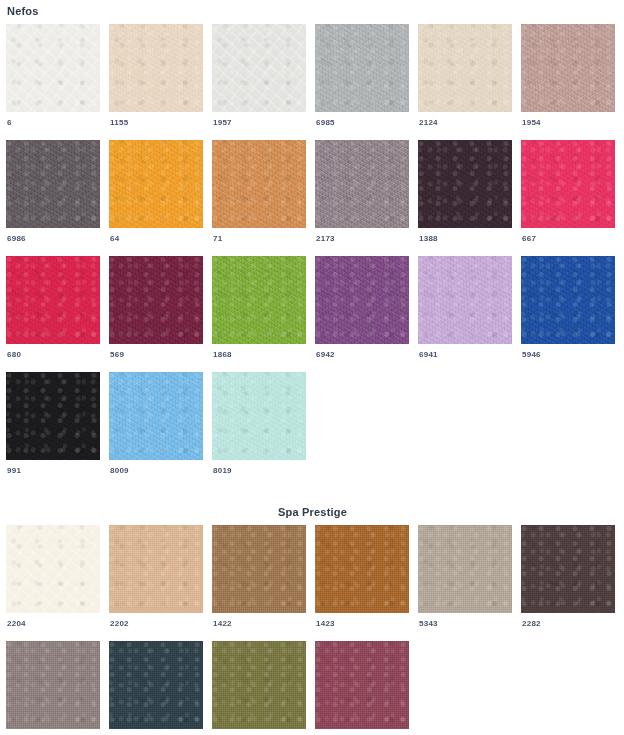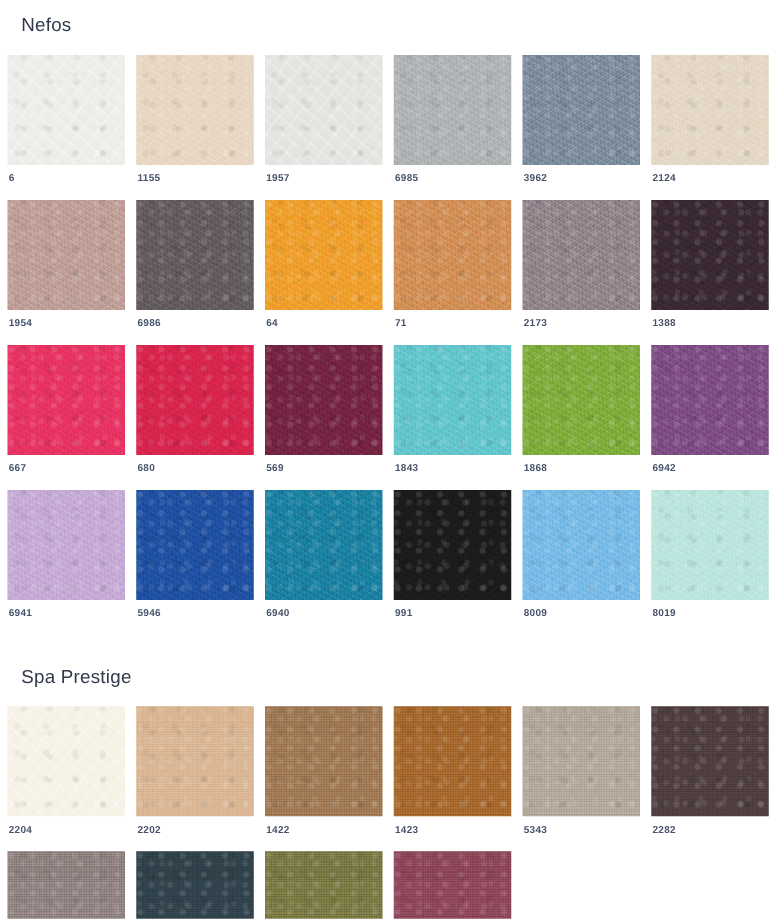--- a/index.html
+++ b/index.html
@@ -13,30 +13,31 @@
     width: 624px;
     height: 735px;
     font-family: "Liberation Sans", "DejaVu Sans", sans-serif;
     color: #3d4a5c;
     overflow: hidden;
   }
   .catalog {
     padding: 0 6px;
   }
   .section-title {
-    font-size: 15px;
-    font-weight: normal;
+    font-size: 11px;
+    font-weight: bold;
     color: #2f3a4a;
     letter-spacing: .2px;
-    margin: 10px;
+    margin: 0;
     padding: 4px 0 6px 1px;
     line-height: 14px;
   }
   .section + .section .section-title {
     padding-top: 17px;
+    text-align: center;
   }
   .swatch-grid {
     display: grid;
     grid-template-columns: repeat(6, 94px);
     column-gap: 9px;
     row-gap: 0px;
   }
   .swatch-cell {
     width: 94px;
     margin-bottom: 11px;
@@ -114,24 +115,20 @@
         </div>
         <div class="swatch-cell">
           <div class="swatch-chip grain-mottled" style="background-color: rgb(228, 229, 225);"></div>
           <div class="swatch-label">1957</div>
         </div>
         <div class="swatch-cell">
           <div class="swatch-chip" style="background-color: rgb(173, 176, 178);"></div>
           <div class="swatch-label">6985</div>
         </div>
         <div class="swatch-cell">
-          <div class="swatch-chip" style="background-color: rgb(120, 136, 154);"></div>
-          <div class="swatch-label">3962</div>
-        </div>
-        <div class="swatch-cell">
           <div class="swatch-chip" style="background-color: rgb(227, 214, 194);"></div>
           <div class="swatch-label">2124</div>
         </div>
         <div class="swatch-cell">
           <div class="swatch-chip" style="background-color: rgb(188, 154, 147);"></div>
           <div class="swatch-label">1954</div>
         </div>
         <div class="swatch-cell">
           <div class="swatch-chip" style="background-color: rgb(95, 88, 92);"></div>
           <div class="swatch-label">6986</div>
@@ -158,42 +155,34 @@
         </div>
         <div class="swatch-cell">
           <div class="swatch-chip" style="background-color: rgb(214, 35, 74);"></div>
           <div class="swatch-label">680</div>
         </div>
         <div class="swatch-cell">
           <div class="swatch-chip" style="background-color: rgb(112, 34, 63);"></div>
           <div class="swatch-label">569</div>
         </div>
         <div class="swatch-cell">
-          <div class="swatch-chip" style="background-color: rgb(95, 195, 202);"></div>
-          <div class="swatch-label">1843</div>
-        </div>
-        <div class="swatch-cell">
           <div class="swatch-chip" style="background-color: rgb(122, 169, 57);"></div>
           <div class="swatch-label">1868</div>
         </div>
         <div class="swatch-cell">
           <div class="swatch-chip" style="background-color: rgb(121, 73, 127);"></div>
           <div class="swatch-label">6942</div>
         </div>
         <div class="swatch-cell">
           <div class="swatch-chip" style="background-color: rgb(195, 167, 212);"></div>
           <div class="swatch-label">6941</div>
         </div>
         <div class="swatch-cell">
           <div class="swatch-chip" style="background-color: rgb(30, 77, 158);"></div>
           <div class="swatch-label">5946</div>
-        </div>
-        <div class="swatch-cell">
-          <div class="swatch-chip" style="background-color: rgb(26, 124, 158);"></div>
-          <div class="swatch-label">6940</div>
         </div>
         <div class="swatch-cell">
           <div class="swatch-chip" style="background-color: rgb(26, 26, 28);"></div>
           <div class="swatch-label">991</div>
         </div>
         <div class="swatch-cell">
           <div class="swatch-chip" style="background-color: rgb(115, 184, 230);"></div>
           <div class="swatch-label">8009</div>
         </div>
         <div class="swatch-cell">

